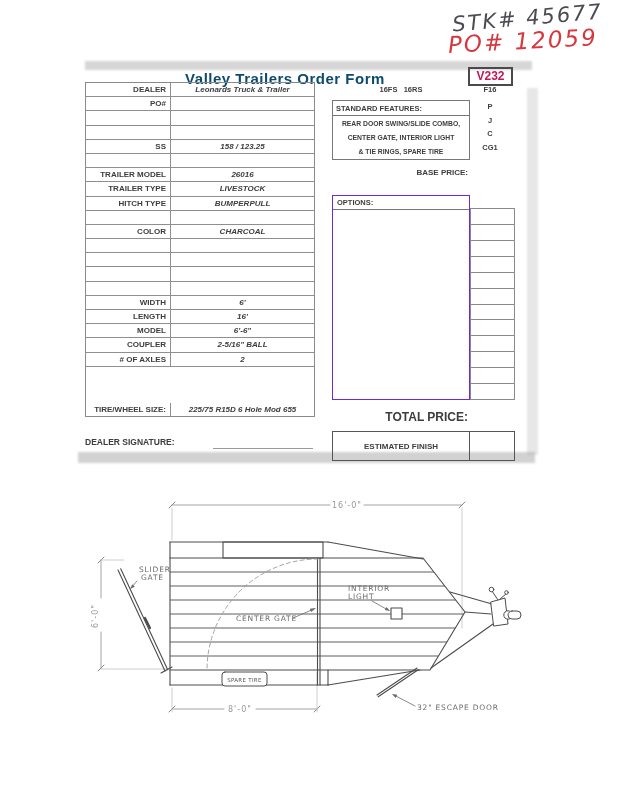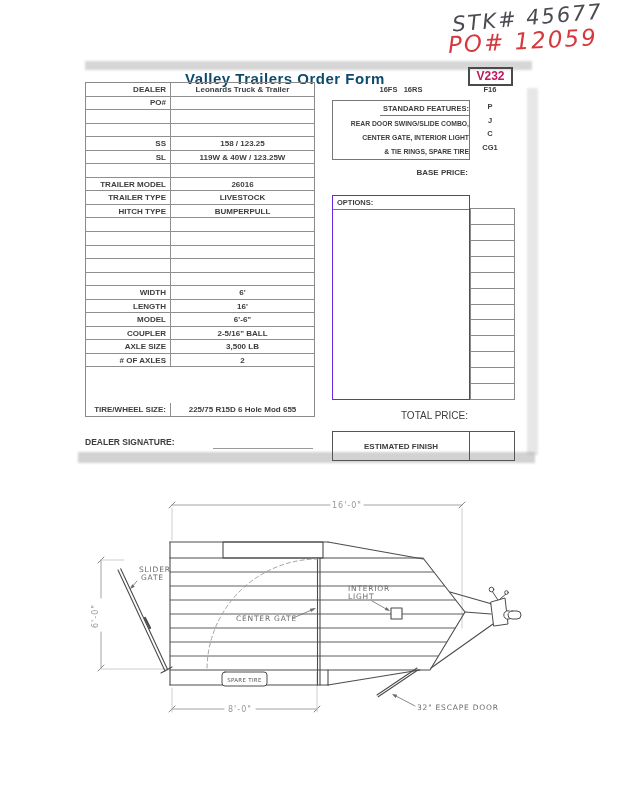--- a/index.html
+++ b/index.html
@@ -21,43 +21,43 @@
              line-height:15px;color:#be185d;}
   
   #spec-table{left:85px;top:82px;width:230px;height:335px;border:1px solid #8a8a8a;
               box-sizing:border-box;display:flex;flex-direction:column;}
   .trow{flex:1;display:flex;border-bottom:1px solid #8f8f8f;box-sizing:border-box;min-height:0;}
   .trow:last-child{border-bottom:none;margin-top:36px;}
   .tlabel{width:85px;border-right:1px solid #8f8f8f;box-sizing:border-box;text-align:right;
           padding-right:4px;font-size:8px;font-weight:bold;display:flex;align-items:center;
           justify-content:flex-end;white-space:nowrap;}
   .tvalue{flex:1;text-align:center;font-size:8px;font-weight:bold;display:flex;
-          align-items:center;justify-content:center;white-space:nowrap;}
+          align-items:center;justify-content:center;white-space:nowrap;font-style:italic;}
   
   #model-codes-left{left:332px;top:85px;width:138px;text-align:center;font-size:7.5px;
                     font-weight:bold;white-space:pre;}
   #model-code-right{left:470px;top:85px;width:40px;text-align:center;font-size:7.5px;font-weight:bold;}
   #features-box{left:332px;top:100px;width:138px;height:60px;border:1px solid #777;
-                box-sizing:border-box;display:flex;flex-direction:column;align-items:flex-end;}
+                box-sizing:border-box;display:flex;flex-direction:column;}
   #features-heading{height:15px;border-bottom:1px solid #777;box-sizing:border-box;
                     font-size:7.5px;font-weight:bold;padding-left:3px;display:flex;align-items:center;}
   .feature-line{flex:1;font-size:6.8px;font-weight:bold;display:flex;align-items:center;
                 justify-content:center;white-space:nowrap;}
   #feature-codes{left:470px;top:100px;width:40px;height:54px;display:flex;flex-direction:column;}
   .code{flex:1;text-align:center;font-size:7.5px;font-weight:bold;display:flex;
         align-items:center;justify-content:center;}
   #base-price{left:332px;top:168px;width:136px;text-align:right;font-size:8px;font-weight:bold;}
   #options-box{left:332px;top:195px;width:138px;height:205px;border:1px solid #6d28d9;box-sizing:border-box;}
   #options-heading{height:14px;border-bottom:1px solid #777;box-sizing:border-box;font-size:7.5px;
                    font-weight:bold;padding:2px 0 0 4px;}
   #options-price-column{left:470px;top:208px;width:45px;height:192px;border:1px solid #8a8a8a;
                         box-sizing:border-box;display:flex;flex-direction:column;}
   .pcell{flex:1;border-bottom:1px solid #8a8a8a;box-sizing:border-box;}
   .pcell:last-child{border-bottom:none;}
-  #total-price{left:332px;top:410px;width:136px;text-align:right;font-size:10px;font-weight:normal;}
+  #total-price{left:332px;top:410px;width:136px;text-align:right;font-size:12px;font-weight:bold;}
   #estimated-box{left:332px;top:431px;width:183px;height:30px;border:1px solid #555;
                  box-sizing:border-box;display:flex;}
   #estimated-label{width:137px;border-right:1px solid #555;box-sizing:border-box;text-align:center;
                    font-size:8px;font-weight:bold;display:flex;align-items:center;justify-content:center;}
   #estimated-value{flex:1;}
   #dealer-signature{left:85px;top:437px;font-size:8.5px;font-weight:bold;}
   #signature-line{left:213px;top:448px;width:100px;height:1px;background:#9a9a9a;}
   
   #drawing-svg{position:absolute;left:0;top:0;width:618px;height:800px;}
   text{font-family:"DejaVu Sans",sans-serif;}
@@ -93,44 +93,44 @@
       </div>
       <div class="trow">
         <div class="tlabel"></div>
         <div class="tvalue"></div>
       </div>
       <div class="trow">
         <div class="tlabel">SS</div>
         <div class="tvalue">158  /  123.25</div>
       </div>
       <div class="trow">
-        <div class="tlabel">SL</div>
-        <div class="tvalue">119W &amp; 40W  /  123.25W</div>
-      </div>
-      <div class="trow">
         <div class="tlabel"></div>
         <div class="tvalue"></div>
       </div>
       <div class="trow">
         <div class="tlabel">TRAILER MODEL</div>
         <div class="tvalue">26016</div>
       </div>
       <div class="trow">
         <div class="tlabel">TRAILER TYPE</div>
         <div class="tvalue">LIVESTOCK</div>
       </div>
       <div class="trow">
         <div class="tlabel">HITCH TYPE</div>
         <div class="tvalue">BUMPERPULL</div>
       </div>
       <div class="trow">
         <div class="tlabel"></div>
         <div class="tvalue"></div>
       </div>
       <div class="trow">
+        <div class="tlabel">COLOR</div>
+        <div class="tvalue">CHARCOAL</div>
+      </div>
+      <div class="trow">
         <div class="tlabel"></div>
         <div class="tvalue"></div>
       </div>
       <div class="trow">
         <div class="tlabel"></div>
         <div class="tvalue"></div>
       </div>
       <div class="trow">
         <div class="tlabel"></div>
         <div class="tvalue"></div>
@@ -147,24 +147,20 @@
         <div class="tlabel">LENGTH</div>
         <div class="tvalue">16'</div>
       </div>
       <div class="trow">
         <div class="tlabel">MODEL</div>
         <div class="tvalue">6'-6"</div>
       </div>
       <div class="trow">
         <div class="tlabel">COUPLER</div>
         <div class="tvalue">2-5/16" BALL</div>
-      </div>
-      <div class="trow">
-        <div class="tlabel">AXLE SIZE</div>
-        <div class="tvalue">3,500 LB</div>
       </div>
       <div class="trow">
         <div class="tlabel"># OF AXLES</div>
         <div class="tvalue">2</div>
       </div>
       <div class="trow">
         <div class="tlabel">TIRE/WHEEL SIZE:</div>
         <div class="tvalue">225/75 R15D 6 Hole Mod 655</div>
       </div>
     </div>

